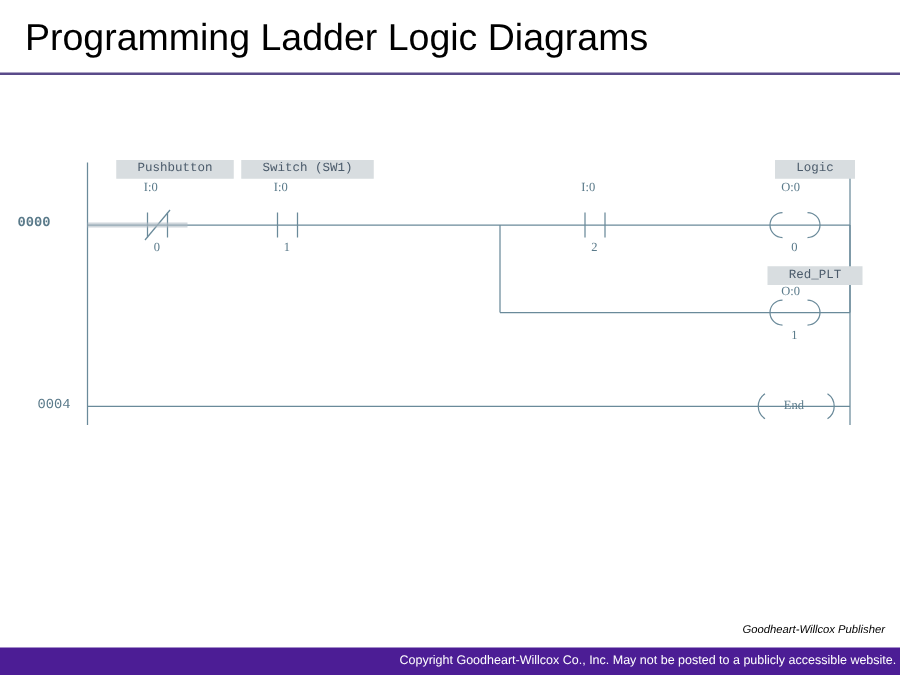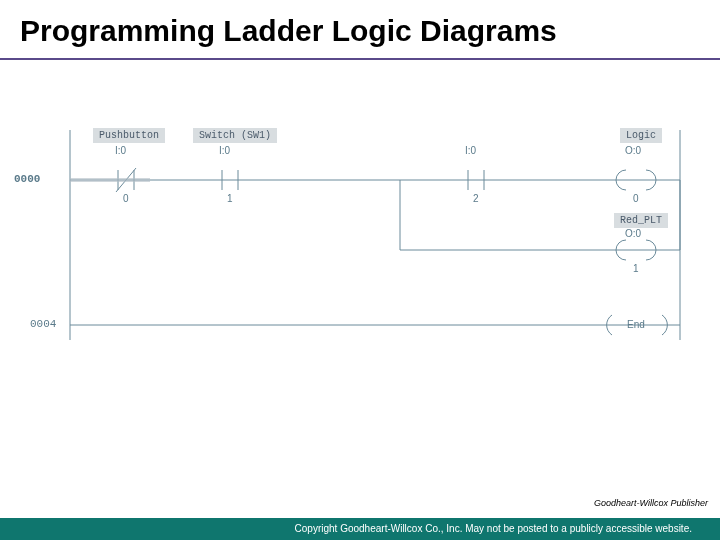--- a/index.html
+++ b/index.html
@@ -6,21 +6,21 @@
   body {
     width: 720px;
     height: 540px;
     background: #fff;
     font-family: Arial, sans-serif;
     position: relative;
     overflow: hidden;
   }
   .title {
     font-size: 30px;
-    font-weight: 700;
+    font-weight: 400;
     color: #000;
     padding: 12px 20px 8px 20px;
     line-height: 1.25;
   }
   .title-underline {
     height: 2px;
     background: #5a4a8a;
     margin: 0 0 0 0;
   }
   .diagram-area {
@@ -34,50 +34,50 @@
     font-family: "Courier New", monospace;
     font-size: 11px;
     color: #5a7a8a;
   }
   .label-box {
     position: absolute;
     background: #d8dde0;
     color: #4a5a6a;
     font-family: "Courier New", monospace;
     font-size: 10px;
-    padding: 2px 6px;
+    padding: 2px 17px;
     text-align: center;
     white-space: nowrap;
   }
   .io-text {
     position: absolute;
-    font-family: Liberation Sans, sans-serif;
+    font-family: Liberation Serif, serif;
     font-size: 10px;
     color: #5a7a8a;
     text-align: center;
   }
   .publisher {
     position: absolute;
     right: 12px;
     bottom: 32px;
     font-size: 9px;
     font-style: italic;
     color: #000;
   }
   .footer {
     position: absolute;
     bottom: 0;
     left: 0;
     right: 0;
     height: 22px;
-    background: #0f766e;
+    background: #4c1d95;
     color: #fff;
     font-size: 10px;
     text-align: right;
-    padding: 5px 28px 0 0;
+    padding: 5px 3px 0 0;
   }
   svg { position: absolute; top: 0; left: 0; }
 </style>
 </head>
 <body>
 
 <div class="title">
   <span>Programming Ladder Logic Diagrams</span><br>
 </div>
 <div class="title-underline"></div>

